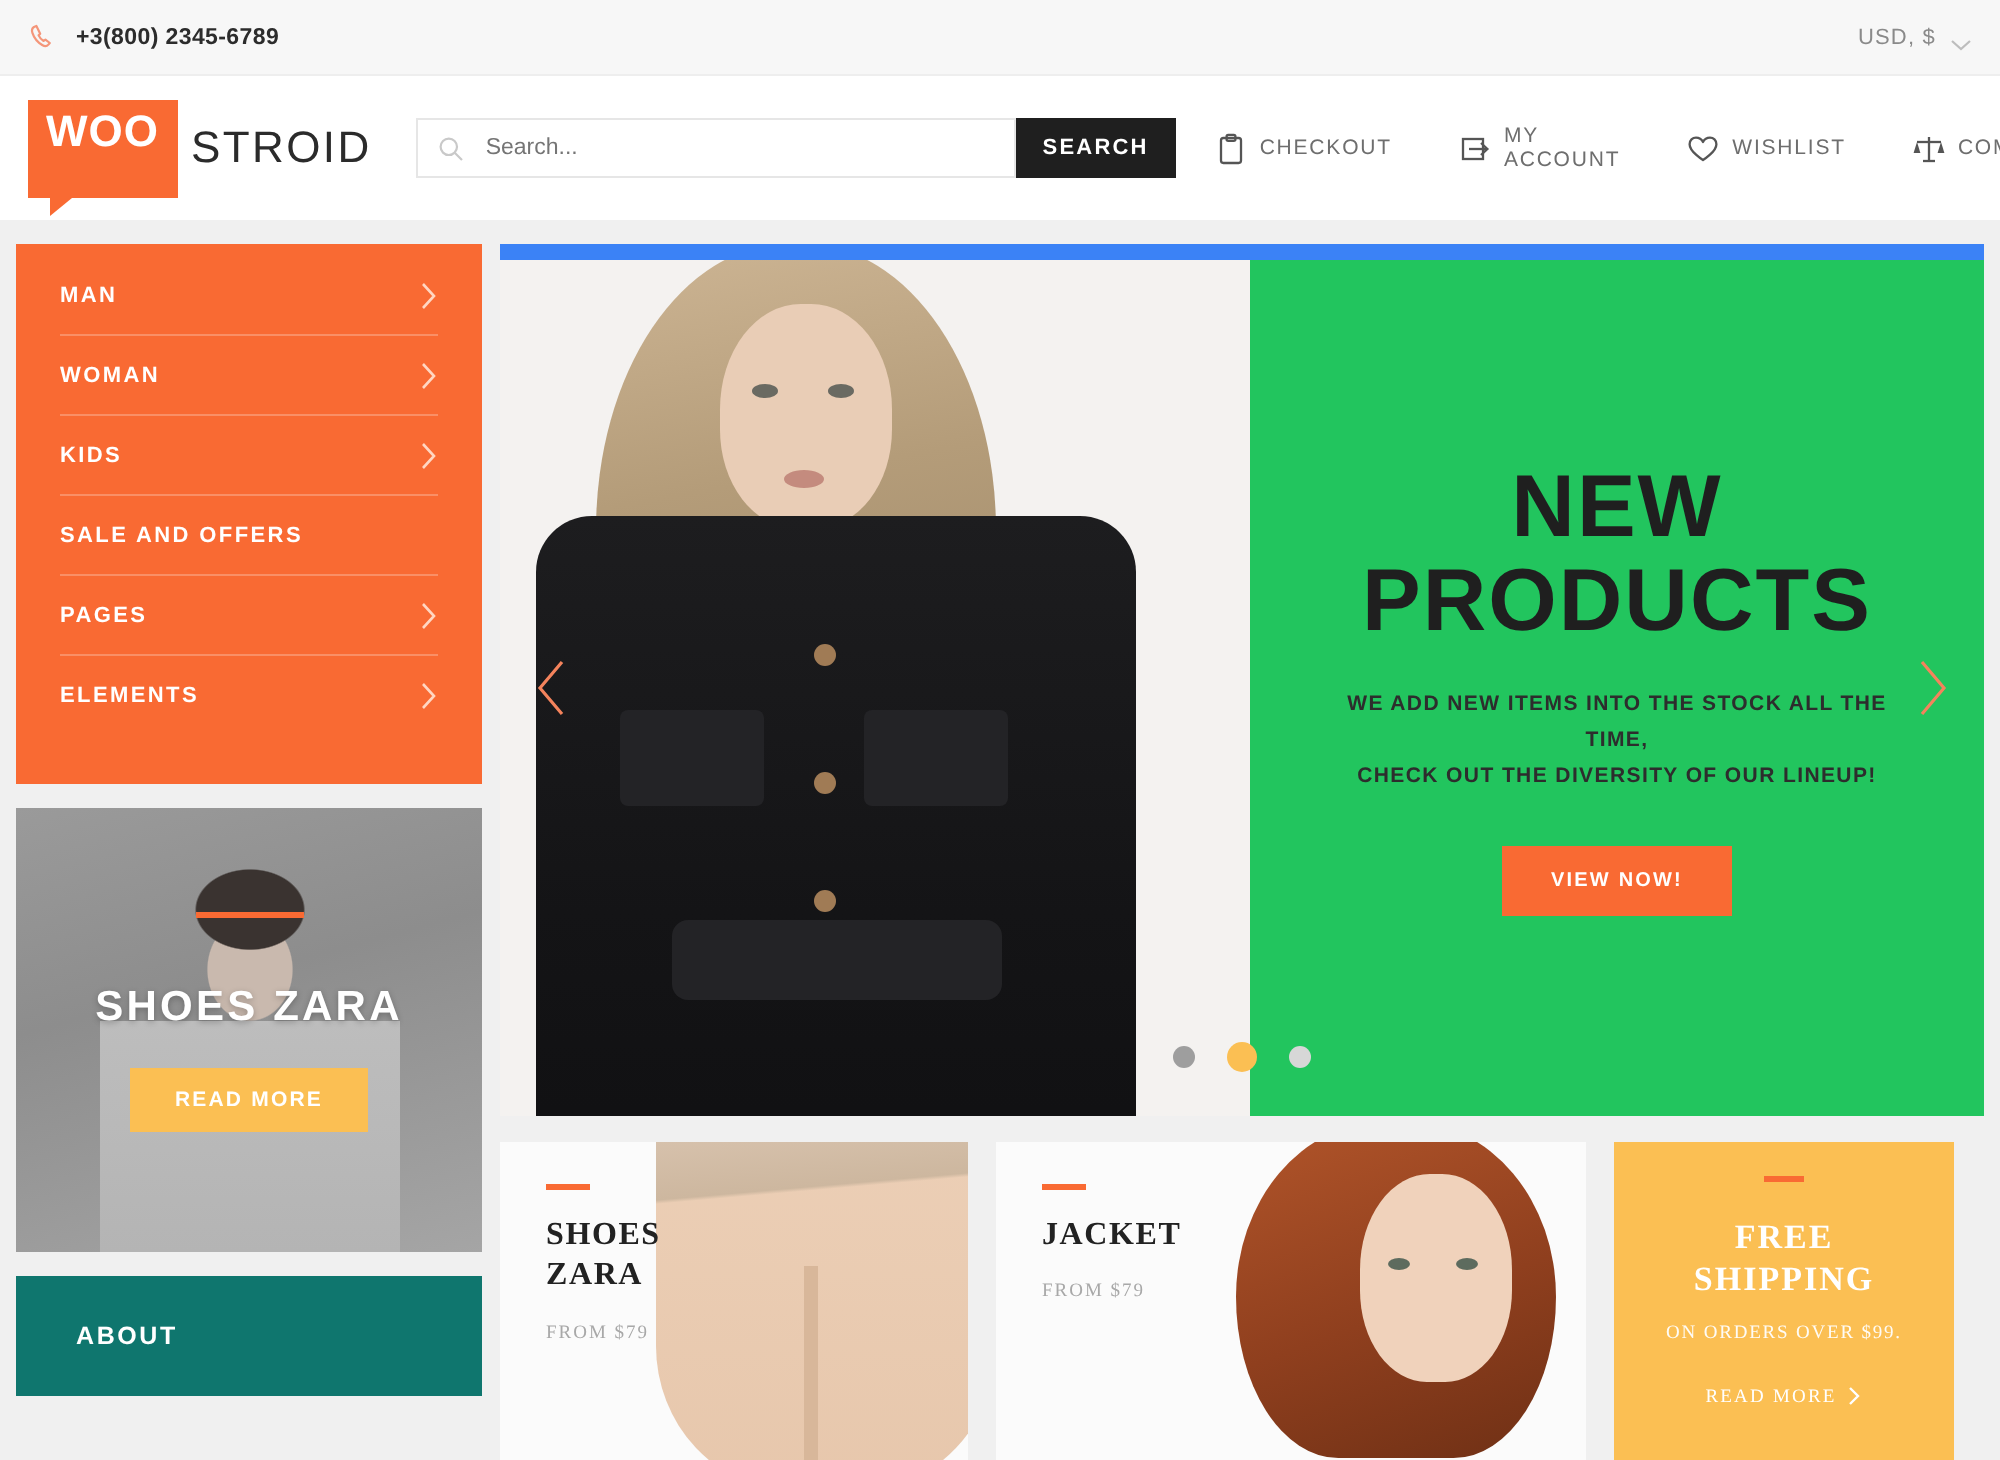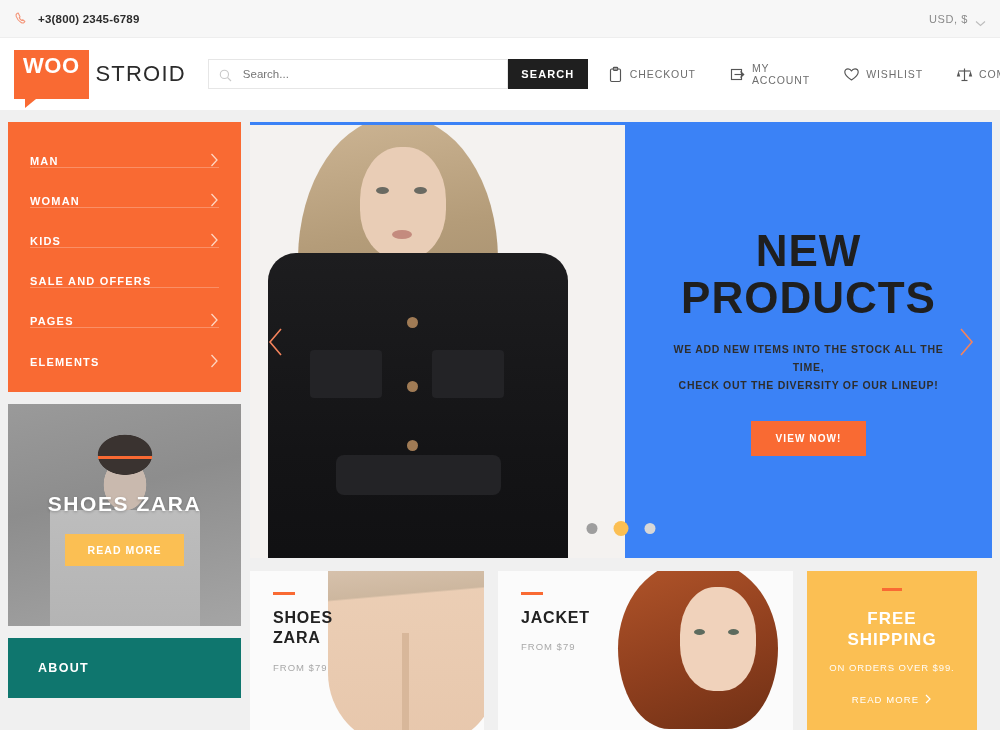--- a/index.html
+++ b/index.html
@@ -99,21 +99,21 @@
   }
 
   
   .sidebar { width: 233px; flex: none; }
   .menu {
     background: #f96a33;
     padding: 6px 22px 8px 22px;
     height: 270px;
   }
   .menu-item {
-    height: 40px; display: flex; align-items: flex-end;
+    height: 40px; display: flex; align-items: center;
     border-bottom: 1px solid rgba(255,255,255,0.25);
     cursor: pointer;
   }
   .menu-item:last-child { border-bottom: none; }
   .menu-label {
     color: #ffffff; font-size: 11px; font-weight: bold;
     letter-spacing: 1.2px;
   }
   .menu-chev { margin-left: auto; width: 9px; height: 14px; display: block; }
 
@@ -160,22 +160,22 @@
   }
   .about-title {
     color: #ffffff; font-size: 12.5px; font-weight: bold;
     letter-spacing: 1.3px;
   }
 
   
   .main { flex: 1; display: flex; flex-direction: column; }
 
   .hero {
-    height: 436px; background: #3b82f6;
-    border-top: 3px solid #3b82f6;
+    height: 436px; background: #22c55e;
+    border-top: 8px solid #3b82f6;
     position: relative; overflow: hidden;
     display: flex;
   }
   .hero-photo {
     width: 375px; height: 100%;
     position: relative; overflow: hidden;
     background: #f4f2f0;
   }
   .hp-hair {
     position: absolute; left: 48px; top: -8px;
@@ -258,20 +258,21 @@
   }
   .dot { width: 11px; height: 11px; border-radius: 50%; background: #d7d7d7; cursor: pointer; }
   .dot.gray { background: #9e9e9e; }
   .dot.active { background: #fbbf53; width: 15px; height: 15px; }
 
   
   .cards { margin-top: 13px; display: flex; gap: 14px; flex: 1; }
   .card {
     position: relative; overflow: hidden;
     background: #fbfbfb;
+    font-family: Liberation Serif, serif;
   }
   .card-shoes { width: 234px; }
   .card-jacket { width: 295px; }
   .card-ship { width: 170px; background: #fbbf53; }
   .card-accent { width: 22px; height: 3px; background: #f96a33; }
   .card-inner { position: relative; z-index: 3; padding: 21px 0 0 23px; }
   .card-title {
     margin-top: 13px; font-size: 16px; font-weight: bold;
     color: #222222; letter-spacing: 0.8px; line-height: 1.28;
   }

